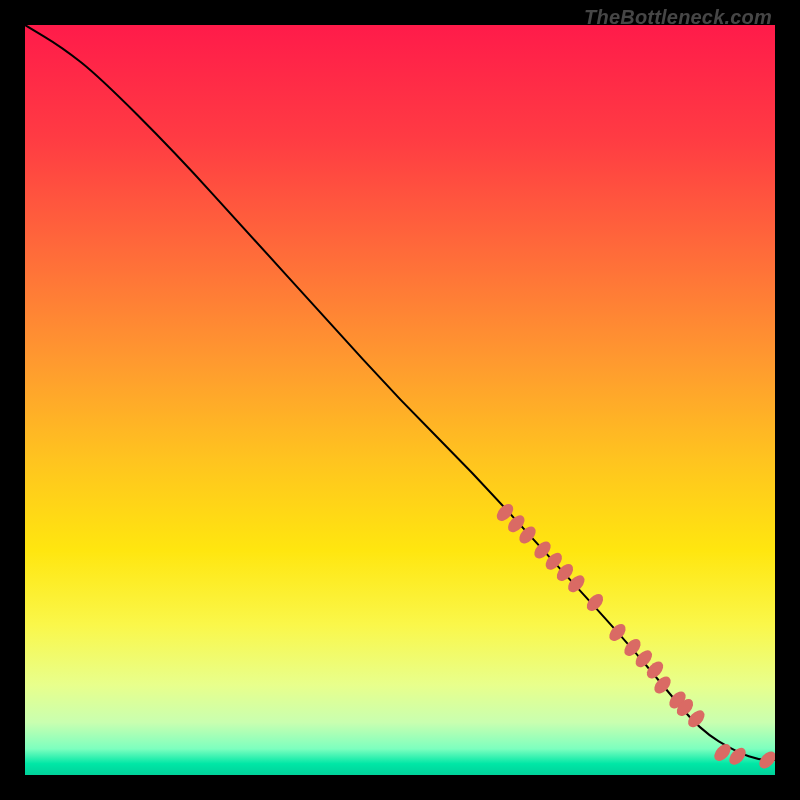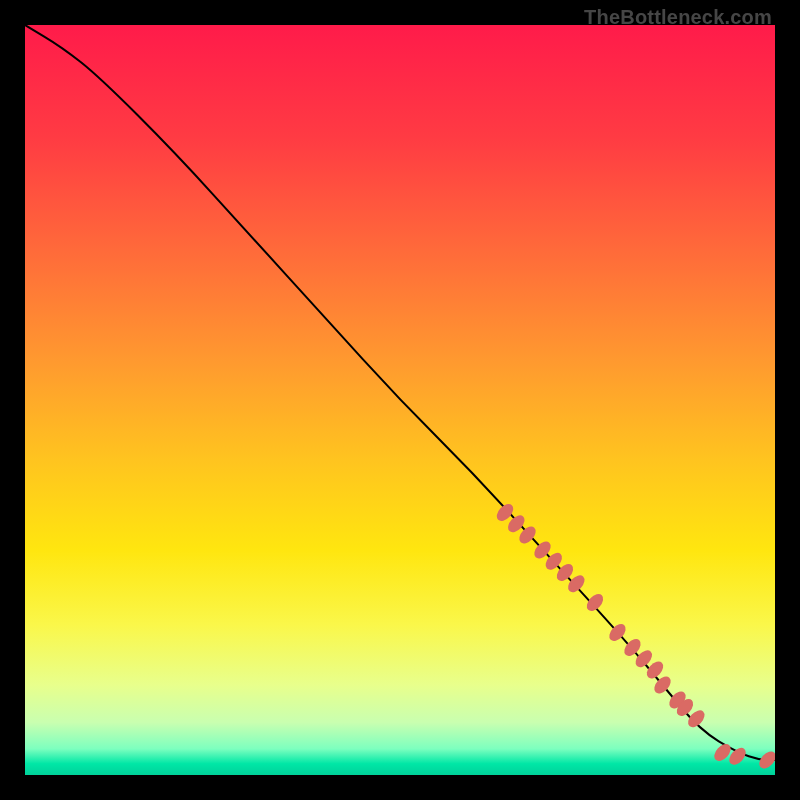--- a/index.html
+++ b/index.html
@@ -9,20 +9,21 @@
     height: 800px;
     overflow: hidden;
     background: #000;
     font-family: Arial, Helvetica, sans-serif;
   }
   .stage {
     position: relative;
     width: 800px;
     height: 800px;
     background: #000;
+    font-style: italic;
   }
   .plot-area {
     position: absolute;
     left: 25px;
     top: 25px;
     width: 750px;
     height: 750px;
     overflow: hidden;
   }
   .gradient-bg {

